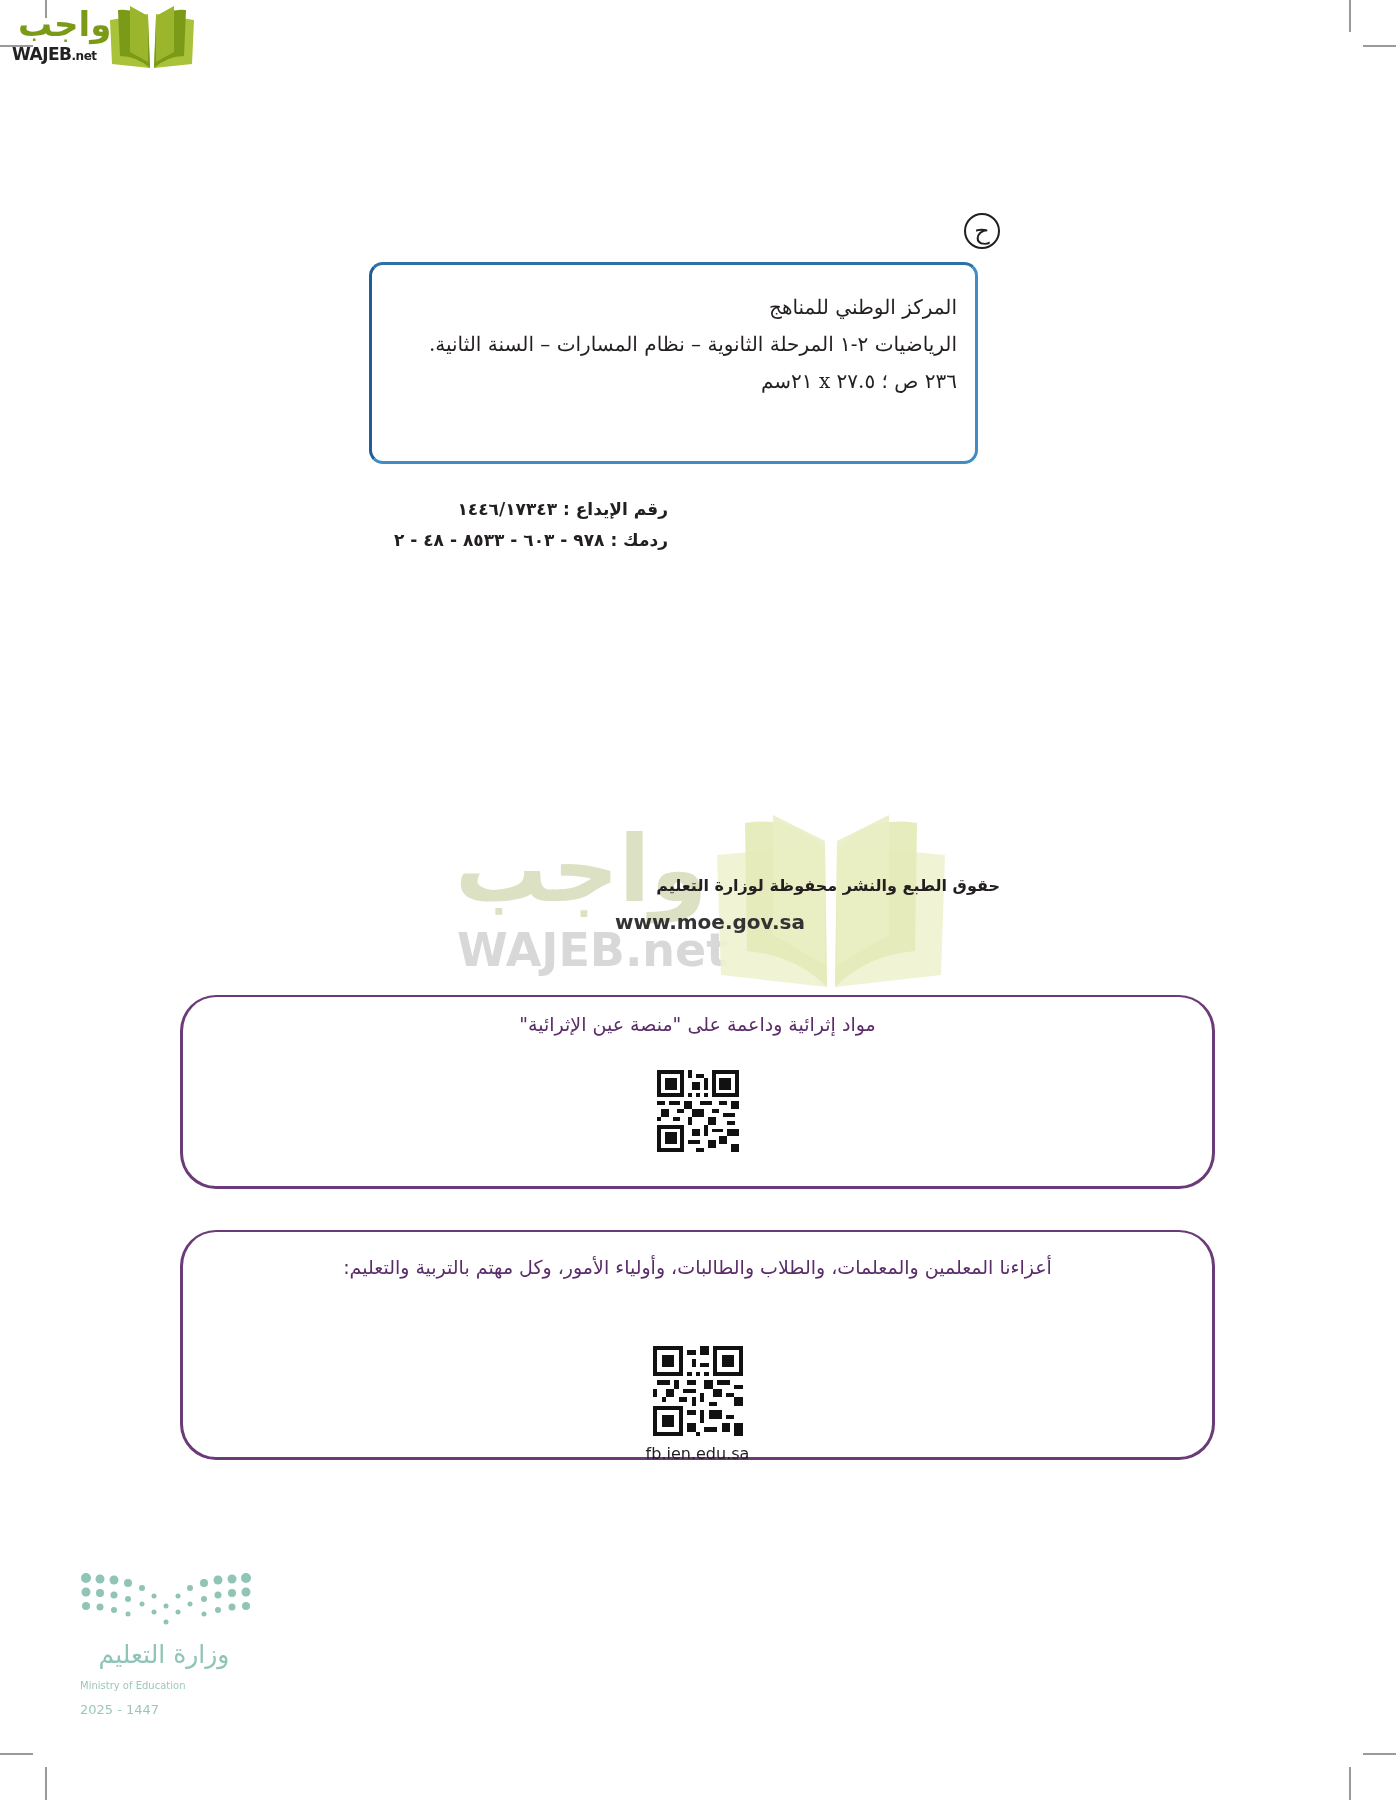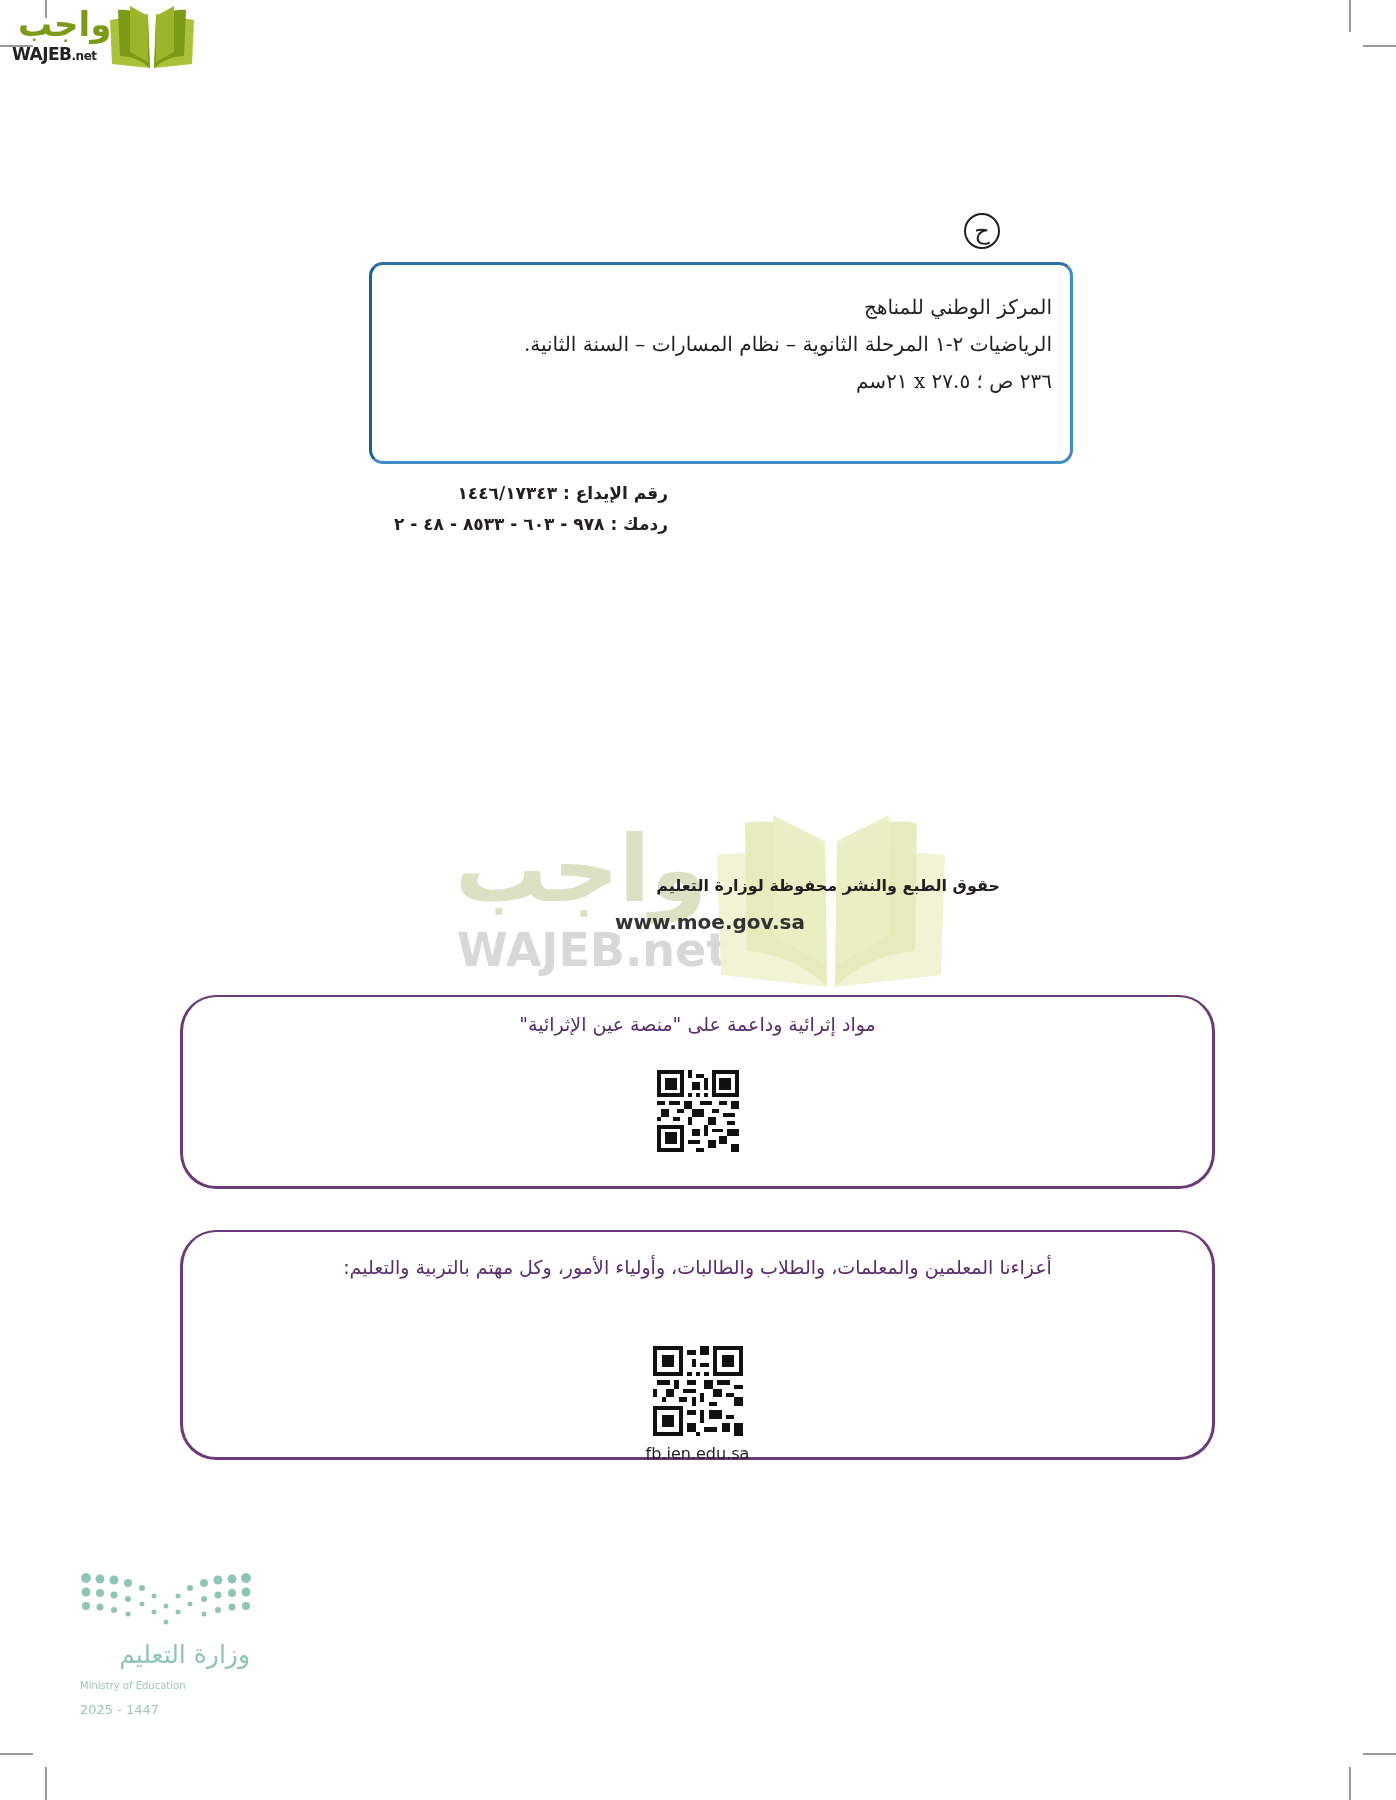--- a/index.html
+++ b/index.html
@@ -35,33 +35,33 @@
     }
     .cr-circle {
       width: 36px; height: 36px; border: 2.5px solid #231f20; border-radius: 50%;
       display: flex; align-items: center; justify-content: center;
       font-size: 24px; line-height: 1; box-sizing: border-box; font-family: "DejaVu Serif", serif;
     }
     .cr-text { font-size: 28px; font-family: "DejaVu Serif", serif; white-space: nowrap; }
 
     
     .cat-box {
-      left: 369px; top: 262px; width: 704px; height: 202px; box-sizing: border-box;
+      left: 369px; top: 262px; width: 609px; height: 202px; box-sizing: border-box;
       border: 3px solid #3f8cc6; border-radius: 14px;
       border-top-color: #2f6fa8; border-left-color: #1f5f99;
       padding: 24px 18px 0 18px; direction: rtl;
     }
     .cat-box .line {
       font-family: "DejaVu Serif", serif; font-size: 20px; line-height: 37px;
       white-space: nowrap; color: #231f20; text-align: right;
     }
 
     
     .deposit {
-      right: 728px; top: 478px; direction: rtl; text-align: right;
+      right: 728px; top: 494px; direction: rtl; text-align: right;
       font-size: 17px; font-weight: bold; line-height: 31px; white-space: nowrap;
     }
 
     
     .center-wm { left: 455px; top: 815px; width: 500px; height: 175px; }
     .center-wm .ar {
       position: absolute; left: 0; top: 0; font-size: 92px; font-weight: bold;
       color: #dde1c4; direction: rtl; line-height: 110px; letter-spacing: -2px;
     }
     .center-wm .en {
@@ -91,21 +91,21 @@
     }
     .pbox .qr { position: absolute; left: 50%; transform: translateX(-50%); }
     .pbox .qr-label {
       position: absolute; left: 0; right: 0; text-align: center;
       font-size: 16px; color: #231f20; font-family: "DejaVu Sans", sans-serif;
     }
 
     
     .moe-logo { left: 78px; top: 1572px; width: 180px; height: 160px; }
     .moe-logo .ar {
-      position: absolute; left: 0; top: 68px; width: 172px; direction: rtl;
+      position: absolute; left: 0; top: 68px; width: 172px; text-align: center; direction: rtl;
       font-size: 25px; color: #8fc4b7; letter-spacing: 1px;
     }
     .moe-logo .en {
       position: absolute; left: 2px; top: 108px; font-size: 10px; color: #9cc7bb; white-space: nowrap;
     }
     .moe-logo .yr {
       position: absolute; left: 2px; top: 130px; font-size: 13px; color: #9cc7bb; white-space: nowrap;
     }
   </style>
 </head>

